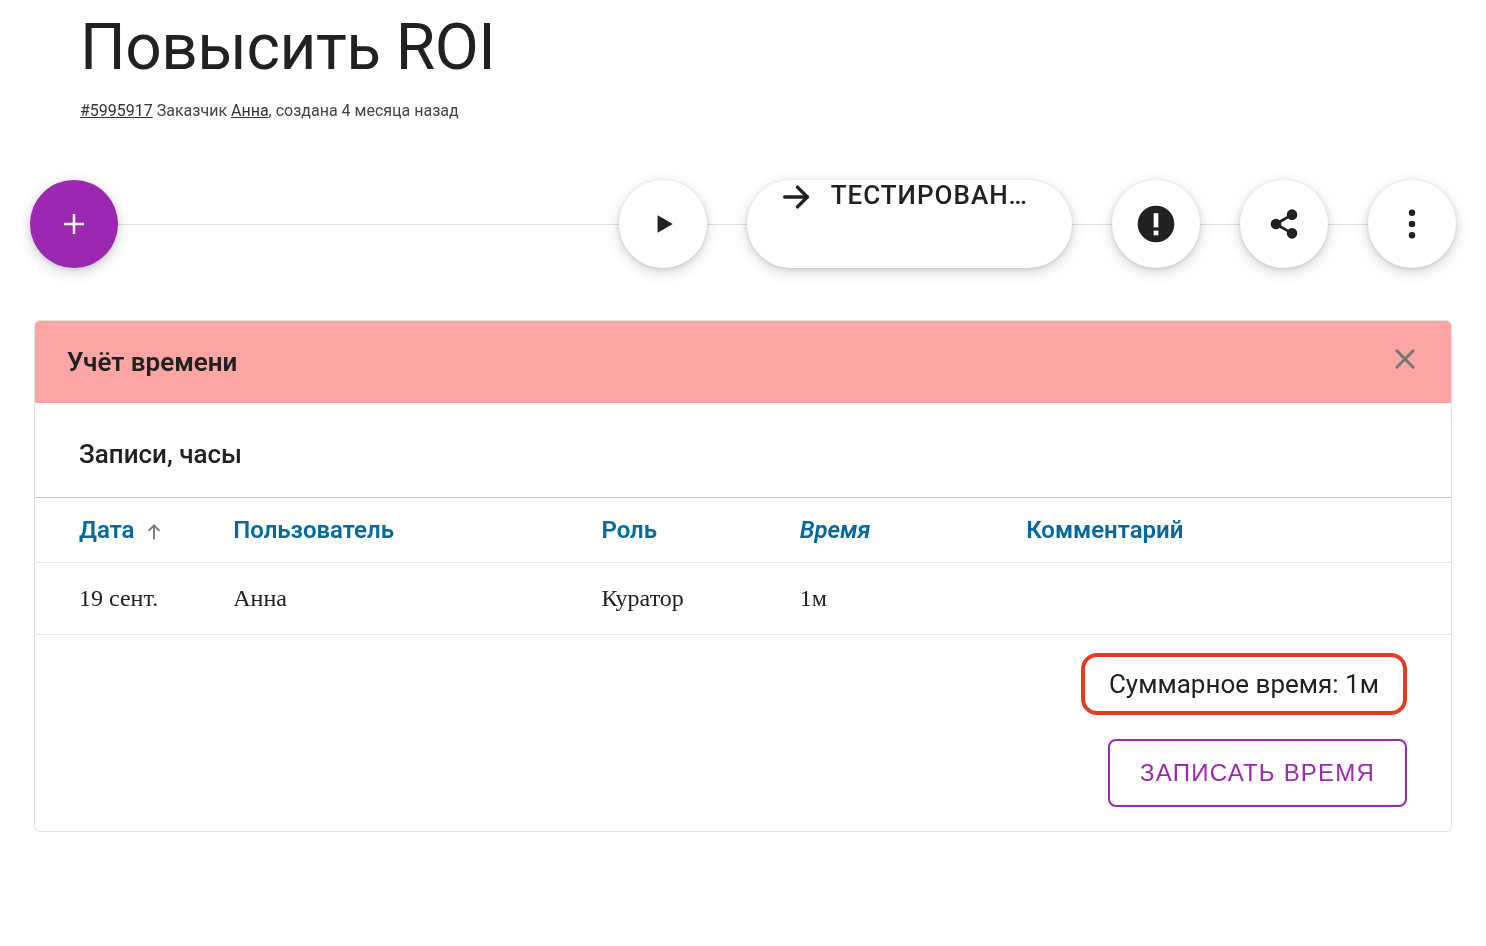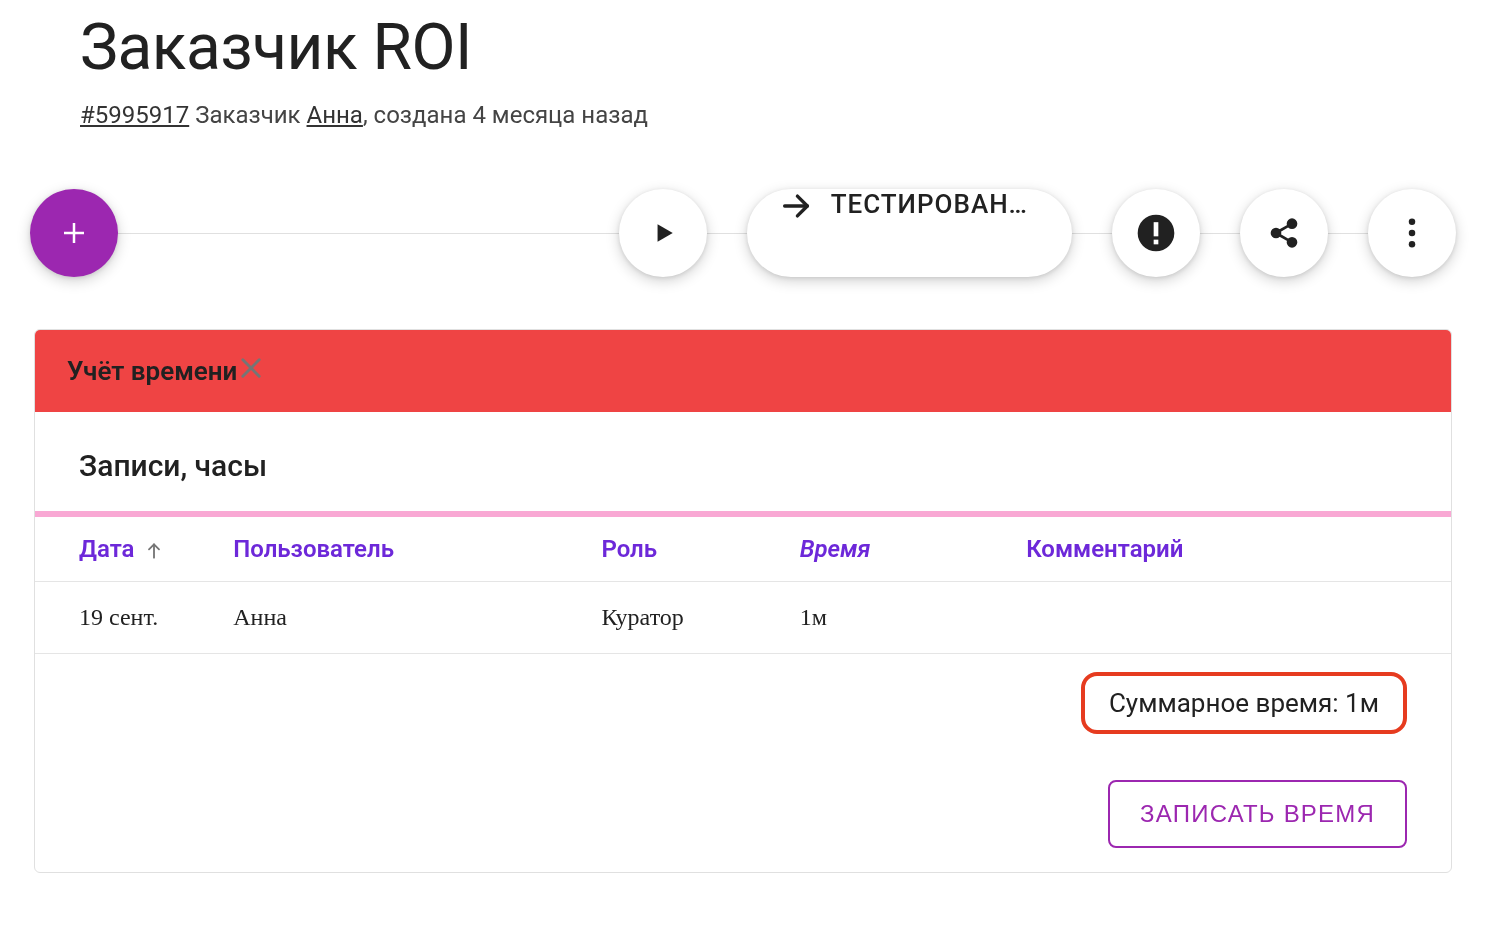--- a/index.html
+++ b/index.html
@@ -12,21 +12,21 @@
 
   
   .page-title {
     font-size: 64px;
     font-weight: 400;
     letter-spacing: -0.5px;
     margin: 10px 0 16px 50px;
   }
   .meta-line {
     margin-left: 50px;
-    font-size: 24px;
+    font-size: 16px;
     color: #444;
   }
   .meta-line .link {
     text-decoration: underline;
     color: #333;
     cursor: pointer;
   }
 
   
   .actions {
@@ -89,49 +89,49 @@
   
   .card {
     border: 1px solid #e0e0e0;
     border-radius: 6px;
     margin: 0 4px;
     overflow: hidden;
   }
   .card-header {
     display: flex;
     align-items: center;
-    justify-content: flex-start;
+    justify-content: space-between;
     padding: 24px 32px;
-    background: #ef4444;
+    background: #fca5a5;
     font-size: 26px;
     font-weight: 600;
   }
   .card-header .close {
     cursor: pointer;
     color: #757575;
   }
   .card-body {
     padding: 36px 0 24px 0;
   }
   .section-label {
-    font-size: 30px;
+    font-size: 26px;
     font-weight: 500;
     padding: 0 44px 28px 44px;
   }
   table {
     width: 100%;
     border-collapse: collapse;
   }
   thead th {
     text-align: left;
     font-size: 24px;
     font-weight: 600;
-    color: #6d28d9;
+    color: #0369a1;
     padding: 18px 0;
-    border-top: 6px solid #f9a8d4;
+    border-top: 1px solid #f9a8d4;
     border-bottom: 1px solid #e5e5e5;
   }
   thead th:first-child { padding-left: 44px; }
   tbody td {
     font-size: 24px;
     padding: 22px 0;
     border-bottom: 1px solid #e5e5e5;
     font-family: Liberation Serif, serif;
   }
   tbody td:first-child { padding-left: 44px; }
@@ -160,32 +160,31 @@
   .outline-btn {
     border: 2px solid #9c27b0;
     color: #9c27b0;
     background: #fff;
     font-size: 24px;
     font-weight: 500;
     letter-spacing: 1.2px;
     padding: 18px 30px;
     border-radius: 8px;
     cursor: pointer;
-    margin-top: 22px;
   }
   th.col-date { width: 14%; }
   th.col-user { width: 26%; margin-left: 26px; }
   th.col-role { width: 14%; }
   th.col-time { width: 16%; font-style: italic; }
   th.col-comment { width: 30%; }
 </style>
 </head>
 <body>
 
-<h1 class="page-title">Заказчик ROI</h1>
+<h1 class="page-title">Повысить ROI</h1>
 <div class="meta-line">
   <span class="link">#5995917</span><span> Заказчик </span><span class="link">Анна</span><span>, создана 4 месяца назад</span>
 </div>
 
 <div class="actions">
   <div class="circ fab">
     <svg width="30" height="30" viewBox="0 0 24 24" fill="none" stroke="white" stroke-width="2">
         <line x1="12" y1="4" x2="12" y2="20"></line>
         <line x1="4" y1="12" x2="20" y2="12"></line>
       </svg>

